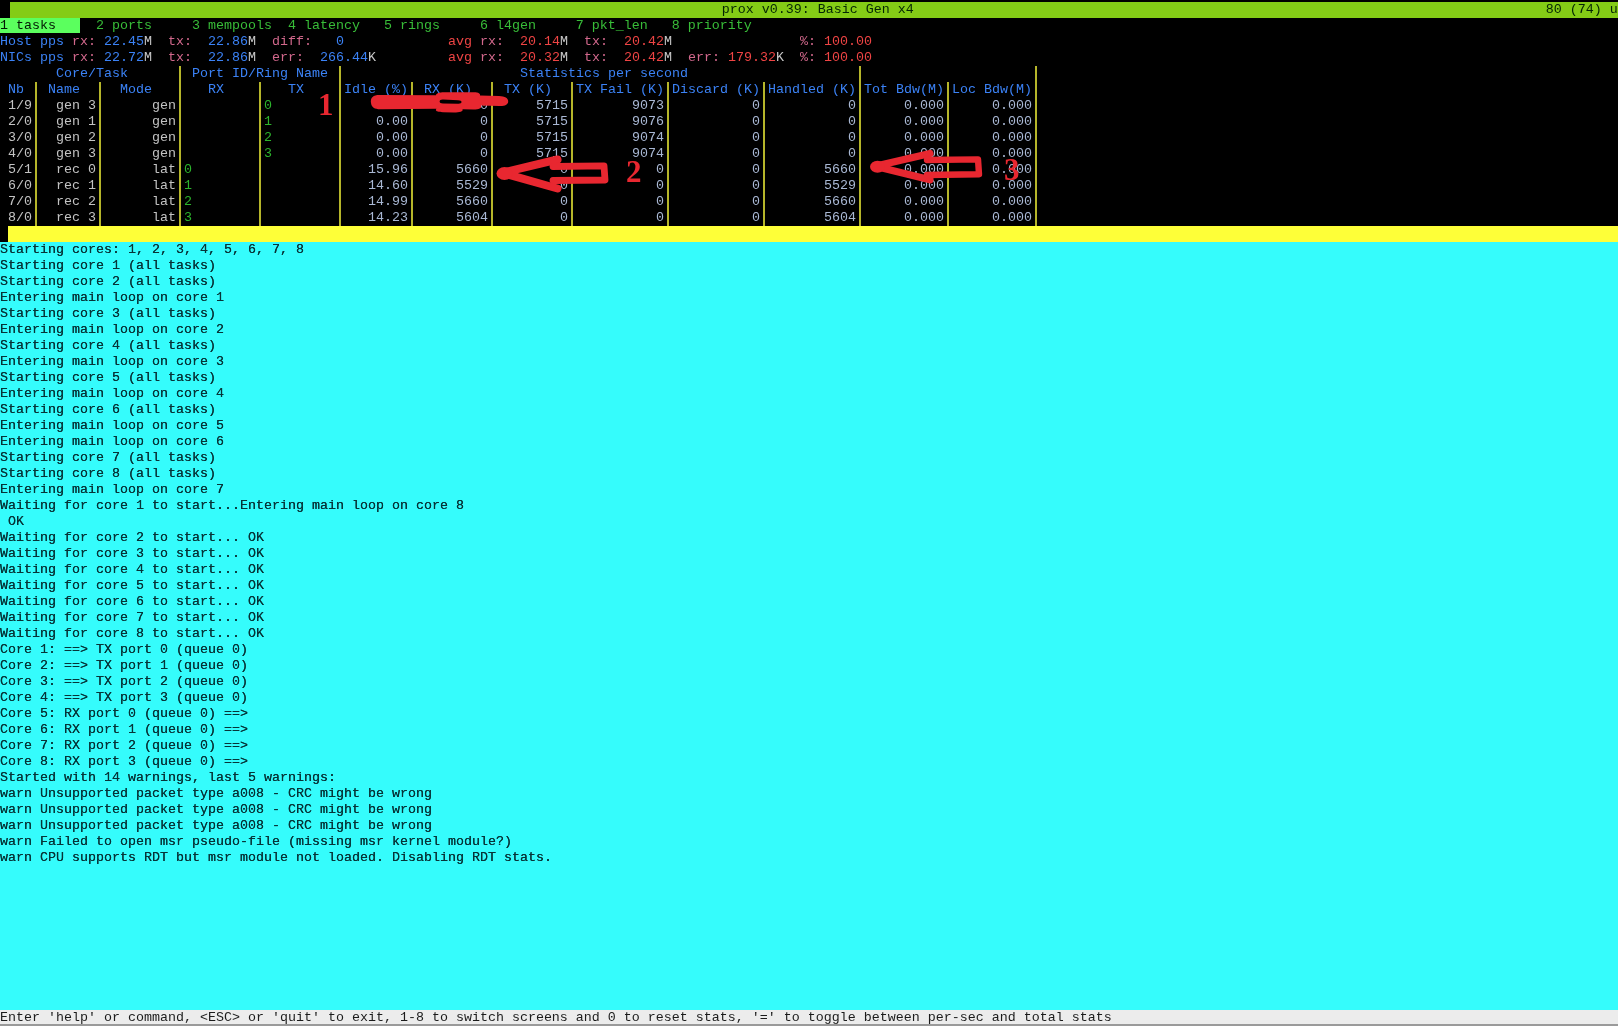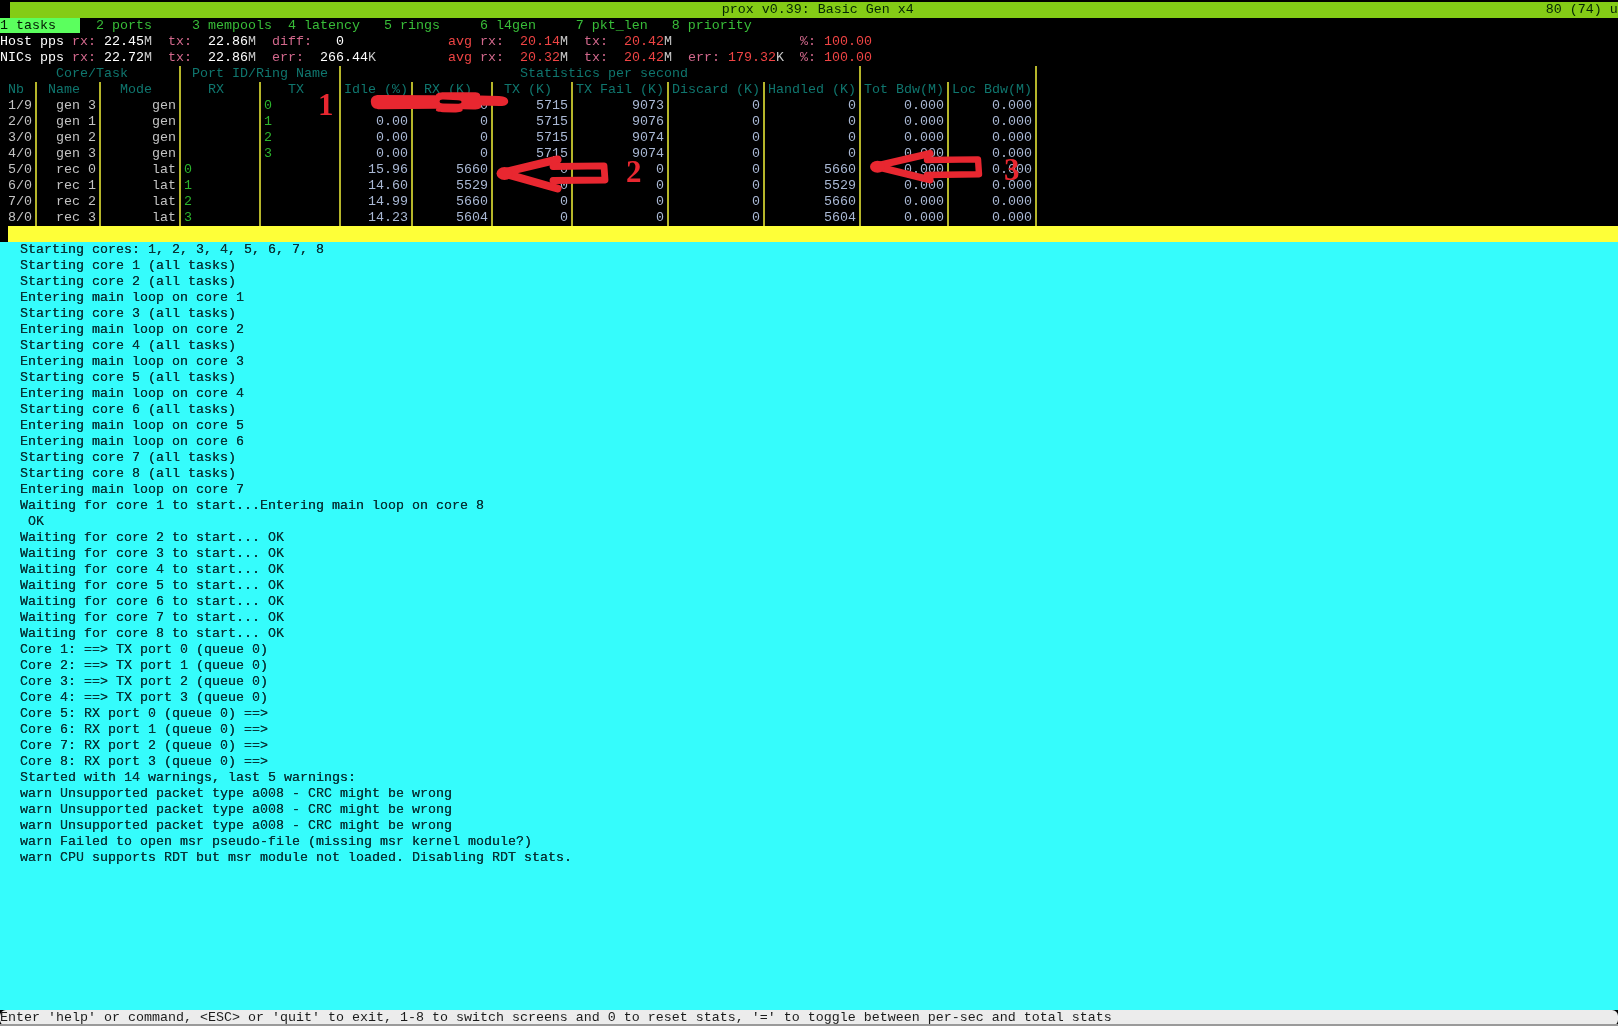--- a/index.html
+++ b/index.html
@@ -4,46 +4,46 @@
 body{width:1618px;height:1026px;position:relative;overflow:hidden;
  font-family:"Liberation Mono",monospace;}
 pre{position:absolute;margin:0;left:0;font:13.3333px/16px "Liberation Mono",monospace;
  letter-spacing:0;white-space:pre;}
 i{font-style:normal}
 .titlebar{position:absolute;left:10px;top:2px;width:1616px;height:16px;background:#84cc16;}
 .titlebar pre{color:#042604;top:0;}
 .sel{background:#5bff5e;color:#031703;}
 #menu{top:18px;color:#38bd38;}
 #stats{top:34px;color:#6c6ccc;}
-.b{color:#ffffff}.p{color:#d2688c}.c{color:#ef4444}.s{color:#c8c8c8}
+.b{color:#3b82f6}.p{color:#d2688c}.c{color:#ef4444}.s{color:#c8c8c8}
 #tbl{top:66px;color:#c3c3c3;}
-.y{color:#0f766e}.g{color:#2cb42c}.w{color:#c3c3c3}.n{color:#a9b8d4}
+.y{color:#3b82f6}.g{color:#2cb42c}.w{color:#c3c3c3}.n{color:#a9b8d4}
 .vl{position:absolute;width:2px;background:#b5b52a;}
 #ybar{position:absolute;left:8px;top:226px;width:1610px;height:16px;background:#feff38;}
 #cyan{position:absolute;left:0;top:242px;width:1618px;height:768px;background:#35fcfc;}
-#log{top:0;color:#073438;text-shadow:0 0 0.6px #073438;padding-left:20px;}
-#sbar{position:absolute;left:0;top:1010px;width:1618px;height:16px;background:#ececec;border-radius:6px;}
+#log{top:0;color:#073438;text-shadow:0 0 0.6px #073438;}
+#sbar{position:absolute;left:0;top:1010px;width:1618px;height:16px;background:#ececec;}
 #sbar pre{color:#1b1b1b;top:0;}
 #sedge{position:absolute;left:0;top:1024px;width:1618px;height:2px;background:#9a9a9a;}
 svg{position:absolute;left:0;top:0;}
 </style></head>
 <body>
 <div class="titlebar">
     <pre>                                                                                         prox v0.39: Basic Gen x4                                                                               80 (74) up</pre>
   </div>
 <pre id="menu"><i class="sel">1 tasks   </i>  2 ports     3 mempools  4 latency   5 rings     6 l4gen     7 pkt_len   8 priority</pre>
 <pre id="stats"><i class="b">Host</i> <i class="b">pps</i> <i class="p">rx:</i> <i class="b">22.45</i><i class="s">M</i>  <i class="p">tx:</i>  <i class="b">22.86</i><i class="s">M</i>  <i class="p">diff:</i>   <i class="b">0</i>             <i class="c">avg</i> <i class="p">rx:</i>  <i class="c">20.14</i><i class="s">M</i>  <i class="p">tx:</i>  <i class="c">20.42</i><i class="s">M</i>                <i class="p">%:</i> <i class="c">100.00</i>
 <i class="b">NICs</i> <i class="b">pps</i> <i class="p">rx:</i> <i class="b">22.72</i><i class="s">M</i>  <i class="p">tx:</i>  <i class="b">22.86</i><i class="s">M</i>  <i class="p">err:</i>  <i class="b">266.44</i><i class="s">K</i>         <i class="c">avg</i> <i class="p">rx:</i>  <i class="c">20.32</i><i class="s">M</i>  <i class="p">tx:</i>  <i class="c">20.42</i><i class="s">M</i>  <i class="p">err:</i> <i class="c">179.32</i><i class="s">K</i>  <i class="p">%:</i> <i class="c">100.00</i></pre>
 <pre id="tbl">       <i class="y">Core/Task</i>        <i class="y">Port ID/Ring Name</i>                        <i class="y">Statistics per second</i>
  <i class="y">Nb</i>   <i class="y">Name</i>     <i class="y">Mode</i>       <i class="y">RX</i>        <i class="y">TX</i>     <i class="y">Idle (%)</i>  <i class="y">RX (K)</i>    <i class="y">TX (K)</i>   <i class="y">TX Fail (K)</i> <i class="y">Discard (K)</i> <i class="y">Handled (K)</i> <i class="y">Tot Bdw(M)</i> <i class="y">Loc Bdw(M)</i>
  <i class="w">1/9</i>   <i class="w">gen 3</i>       <i class="w">gen</i>           <i class="g">0</i>             <i class="n">0.00</i>         <i class="n">0</i>      <i class="n">5715</i>        <i class="n">9073</i>           <i class="n">0</i>           <i class="n">0</i>      <i class="n">0.000</i>      <i class="n">0.000</i>
  <i class="w">2/0</i>   <i class="w">gen 1</i>       <i class="w">gen</i>           <i class="g">1</i>             <i class="n">0.00</i>         <i class="n">0</i>      <i class="n">5715</i>        <i class="n">9076</i>           <i class="n">0</i>           <i class="n">0</i>      <i class="n">0.000</i>      <i class="n">0.000</i>
  <i class="w">3/0</i>   <i class="w">gen 2</i>       <i class="w">gen</i>           <i class="g">2</i>             <i class="n">0.00</i>         <i class="n">0</i>      <i class="n">5715</i>        <i class="n">9074</i>           <i class="n">0</i>           <i class="n">0</i>      <i class="n">0.000</i>      <i class="n">0.000</i>
  <i class="w">4/0</i>   <i class="w">gen 3</i>       <i class="w">gen</i>           <i class="g">3</i>             <i class="n">0.00</i>         <i class="n">0</i>      <i class="n">5715</i>        <i class="n">9074</i>           <i class="n">0</i>           <i class="n">0</i>      <i class="n">0.000</i>      <i class="n">0.000</i>
- <i class="w">5/0</i>   <i class="w">rec 0</i>       <i class="w">lat</i> <i class="g">0</i>                      <i class="n">15.96</i>      <i class="n">5660</i>         <i class="n">0</i>           <i class="n">0</i>           <i class="n">0</i>        <i class="n">5660</i>      <i class="n">0.000</i>      <i class="n">0.000</i>
+ <i class="w">5/1</i>   <i class="w">rec 0</i>       <i class="w">lat</i> <i class="g">0</i>                      <i class="n">15.96</i>      <i class="n">5660</i>         <i class="n">0</i>           <i class="n">0</i>           <i class="n">0</i>        <i class="n">5660</i>      <i class="n">0.000</i>      <i class="n">0.000</i>
  <i class="w">6/0</i>   <i class="w">rec 1</i>       <i class="w">lat</i> <i class="g">1</i>                      <i class="n">14.60</i>      <i class="n">5529</i>         <i class="n">0</i>           <i class="n">0</i>           <i class="n">0</i>        <i class="n">5529</i>      <i class="n">0.000</i>      <i class="n">0.000</i>
  <i class="w">7/0</i>   <i class="w">rec 2</i>       <i class="w">lat</i> <i class="g">2</i>                      <i class="n">14.99</i>      <i class="n">5660</i>         <i class="n">0</i>           <i class="n">0</i>           <i class="n">0</i>        <i class="n">5660</i>      <i class="n">0.000</i>      <i class="n">0.000</i>
  <i class="w">8/0</i>   <i class="w">rec 3</i>       <i class="w">lat</i> <i class="g">3</i>                      <i class="n">14.23</i>      <i class="n">5604</i>         <i class="n">0</i>           <i class="n">0</i>           <i class="n">0</i>        <i class="n">5604</i>      <i class="n">0.000</i>      <i class="n">0.000</i></pre>
 <div class="vl" style="left:179px;top:66px;height:160px"></div>
 <div class="vl" style="left:339px;top:66px;height:160px"></div>
 <div class="vl" style="left:859px;top:66px;height:160px"></div>
 <div class="vl" style="left:1035px;top:66px;height:160px"></div>
 <div class="vl" style="left:35px;top:82px;height:144px"></div>
 <div class="vl" style="left:99px;top:82px;height:144px"></div>
 <div class="vl" style="left:259px;top:82px;height:144px"></div>

